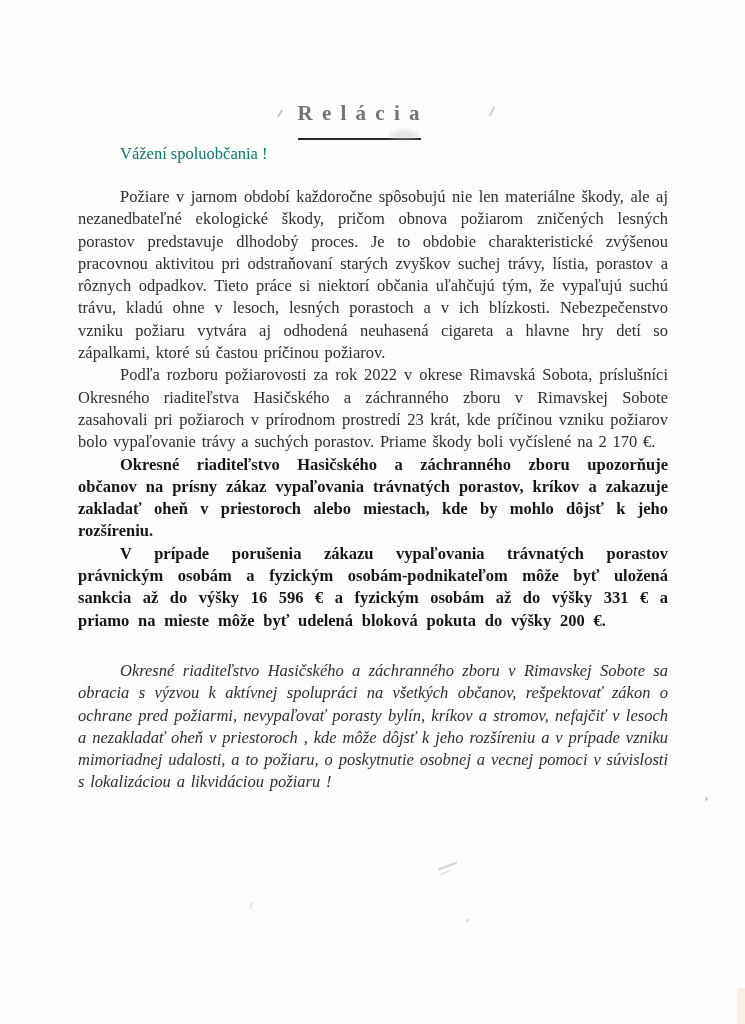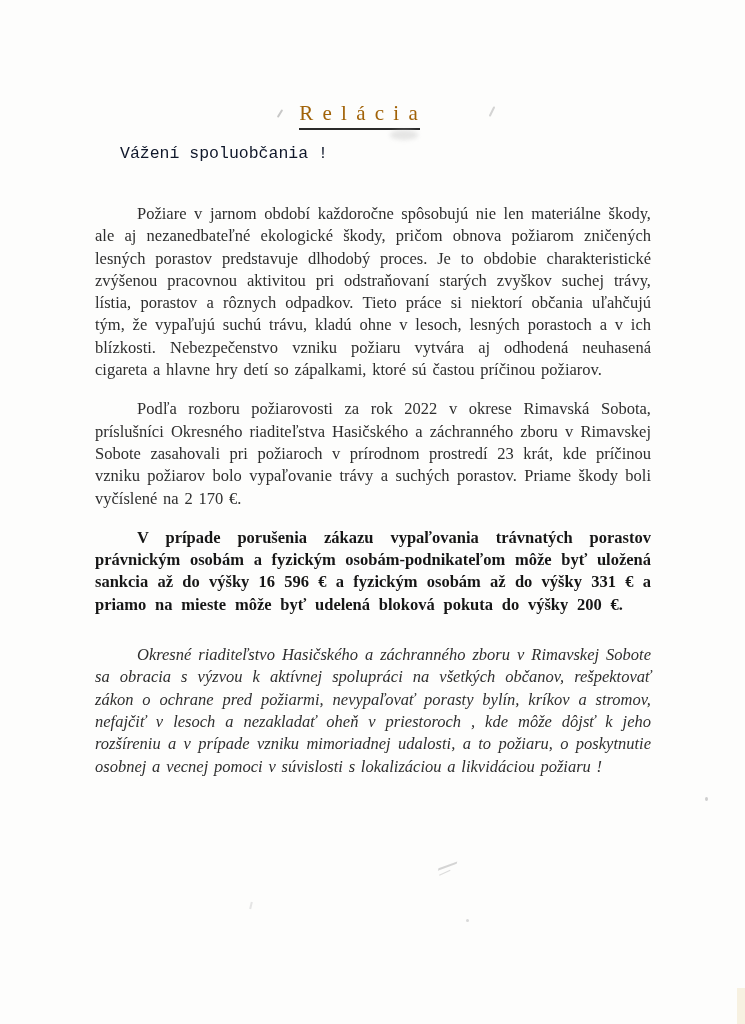--- a/index.html
+++ b/index.html
@@ -15,44 +15,43 @@
     position: absolute;
     top: 101px;
     left: 0;
     width: 745px;
     text-align: center;
   }
   .doc-title {
     display: inline-block;
     transform: translateX(-13px);
     font-size: 21px;
-    font-weight: normal;
-    color: #a16207;
+    font-weight: bold;
+    color: #737373;
     letter-spacing: 2px;
     border-bottom: 2px solid #2a2a2a;
-    padding-bottom: 2px;
+    padding-bottom: 12px;
     white-space: pre;
   }
   .salutation {
     position: absolute;
     top: 144px;
     left: 120px;
     font-size: 16.5px;
-    color: #0f172a;
-    font-family: Liberation Mono, monospace;
+    color: #0f766e;
   }
   .body-text {
     position: absolute;
     top: 186px;
     left: 78px;
     width: 590px;
     color: #2e2e2e;
   }
   .body-text p {
-    margin: 17px;
+    margin: 0;
     font-size: 16.5px;
     line-height: 22.3px;
     text-align: justify;
     text-indent: 42px;
     word-spacing: 0.10em;
   }
   .body-text p.bold {
     font-weight: bold;
     color: #161616;
     word-spacing: 0.28em;
@@ -80,20 +79,21 @@
 
   <div class="title-row">
     <span class="doc-title">R e l á c i a</span>
   </div>
 
   <div class="salutation">Vážení spoluobčania !</div>
 
   <div class="body-text">
     <p>Požiare v jarnom období každoročne spôsobujú nie len materiálne škody, ale aj nezanedbateľné ekologické škody, pričom obnova požiarom zničených lesných porastov predstavuje dlhodobý proces. Je to obdobie charakteristické zvýšenou pracovnou aktivitou pri odstraňovaní starých zvyškov suchej trávy, lístia, porastov a rôznych odpadkov. Tieto práce si niektorí občania uľahčujú tým, že vypaľujú suchú trávu, kladú ohne v lesoch, lesných porastoch a v ich blízkosti. Nebezpečenstvo vzniku požiaru vytvára aj odhodená neuhasená cigareta a hlavne hry detí so zápalkami, ktoré sú častou príčinou požiarov.</p>
     <p>Podľa rozboru požiarovosti za rok 2022 v okrese Rimavská Sobota, príslušníci Okresného riaditeľstva Hasičského a záchranného zboru v Rimavskej Sobote zasahovali pri požiaroch v prírodnom prostredí 23 krát, kde príčinou vzniku požiarov bolo vypaľovanie trávy a suchých porastov. Priame škody boli vyčíslené na 2 170 €.</p>
+    <p class="bold">Okresné riaditeľstvo Hasičského a záchranného zboru upozorňuje občanov na prísny zákaz vypaľovania trávnatých porastov, kríkov a zakazuje zakladať oheň v priestoroch alebo miestach, kde by mohlo dôjsť k jeho rozšíreniu.</p>
     <p class="bold">V prípade porušenia zákazu vypaľovania trávnatých porastov právnickým osobám a fyzickým osobám-podnikateľom môže byť uložená sankcia až do výšky 16 596 € a fyzickým osobám až do výšky 331 € a priamo na mieste môže byť udelená bloková pokuta do výšky 200 €.</p>
     <p class="gap-before">Okresné riaditeľstvo Hasičského a záchranného zboru v Rimavskej Sobote sa obracia s výzvou k aktívnej spolupráci na všetkých občanov, rešpektovať zákon o ochrane pred požiarmi, nevypaľovať porasty bylín, kríkov a stromov, nefajčiť v lesoch a nezakladať oheň v priestoroch , kde môže dôjsť k jeho rozšíreniu a v prípade vzniku mimoriadnej udalosti, a to požiaru, o poskytnutie osobnej a vecnej pomoci v súvislosti s lokalizáciou a likvidáciou požiaru !</p>
   </div>
 
   <div class="artifact tick-a"></div>
   <div class="artifact tick-b"></div>
   <div class="artifact smudge-a"></div>
   <div class="artifact scribble"></div>
   <div class="artifact scribble2"></div>
   <div class="artifact dot-a"></div>

